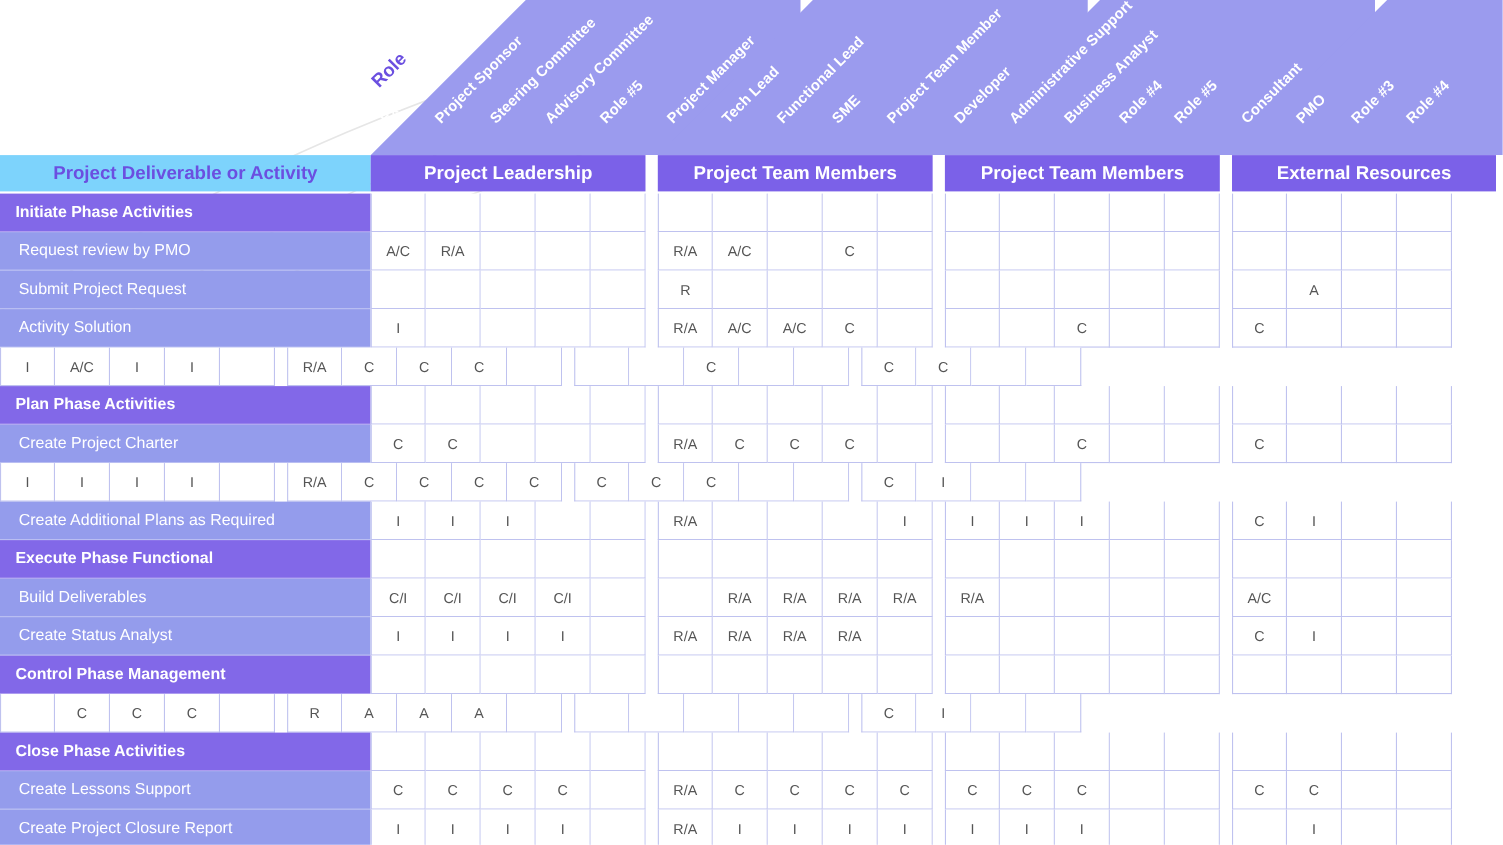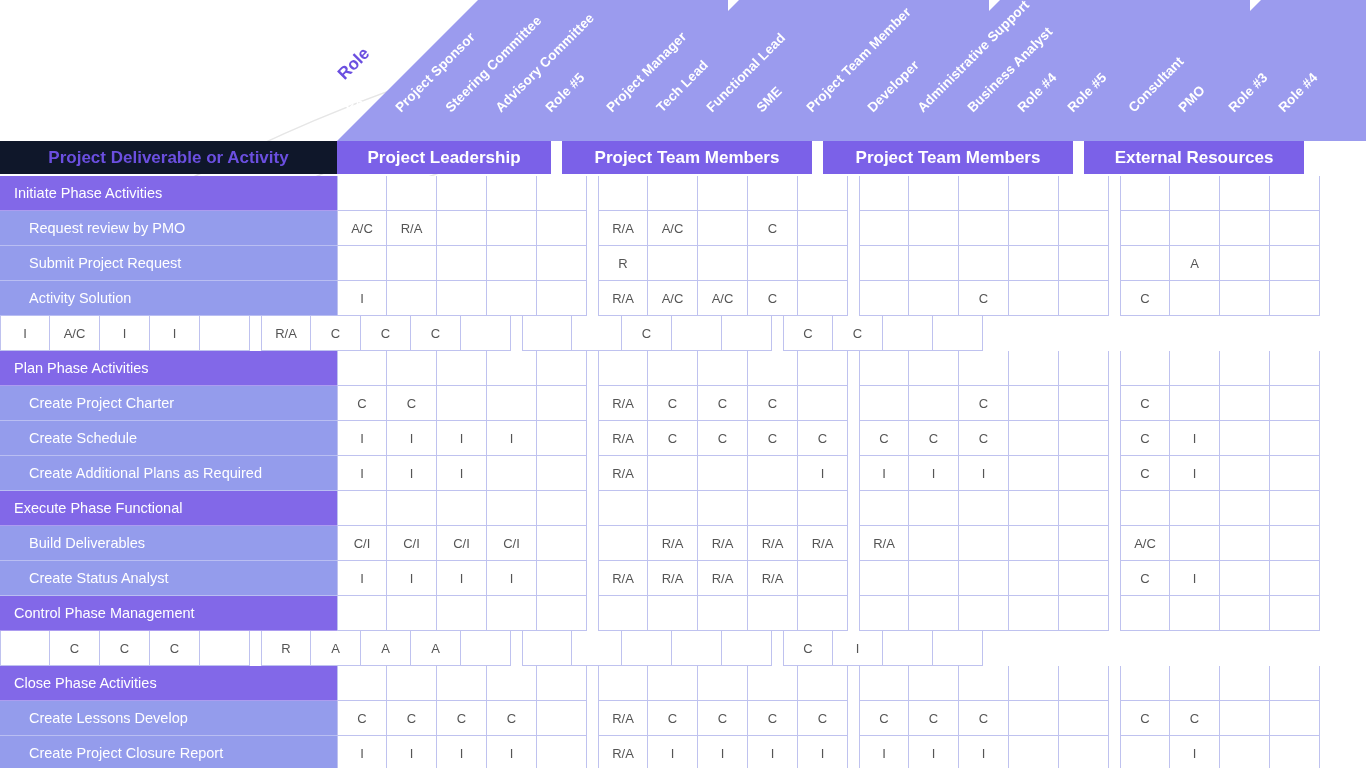--- a/index.html
+++ b/index.html
@@ -56,30 +56,30 @@
   .row { display: flex; height: 35px; }
 
   .lbl {
     width: 337px; flex: none;
     display: flex; align-items: center;
     color: #ffffff;
     font-size: 14.5px;
     border-bottom: 1px solid rgba(255,255,255,.35);
   }
   .lbl.head {
-    background: #0f172a;
+    background: #7dd3fc;
     color: #6b4fe0;
     font-size: 17px;
     font-weight: 700;
     justify-content: center;
     border-bottom: none;
     height: 33px;
   }
-  .lbl.phase { background: #8268e8; font-weight: 400; padding-left: 14px; }
-  .lbl.act   { background: #949cec; font-weight: 400; padding-left: 29px; }
+  .lbl.phase { background: #8268e8; font-weight: 700; padding-left: 14px; }
+  .lbl.act   { background: #949cec; font-weight: 400; padding-left: 17px; }
 
   .groups { display: flex; flex: 1; }
   .gap { width: 11px; flex: none; background: #ffffff; }
 
   .cell {
     width: 50px; flex: none;
     display: flex; align-items: center; justify-content: center;
     font-size: 13px;
     color: #555555;
     background: #ffffff;
@@ -141,33 +141,33 @@
       <div class="rot-label" style="left: 1136px; top: 100px;">Consultant</div>
       <div class="rot-label" style="left: 1186px; top: 100px;">PMO</div>
       <div class="rot-label" style="left: 1236px; top: 100px;">Role #3</div>
       <div class="rot-label" style="left: 1286px; top: 100px;">Role #4</div>
     </div>
 
   <div class="grid">
     <div class="row">
       <div class="lbl head">Project Deliverable or Activity</div>
       <div class="groups">
-          <div class="ghead" style="width: 214px;">
+          <div class="ghead" style="width: 250px;">
             <span>Project Leadership</span>
           </div>
           <div class="gap"></div>
           <div class="ghead" style="width: 250px;">
             <span>Project Team Members</span>
           </div>
           <div class="gap"></div>
           <div class="ghead" style="width: 250px;">
             <span>Project Team Members</span>
           </div>
           <div class="gap"></div>
-          <div class="ghead" style="width: 220px; align-items: center;">
+          <div class="ghead" style="width: 240px; align-items: center;">
             <span>External Resources</span>
           </div>
         </div>
     </div>
     <div id="body-rows">
         <div class="row">
           <div class="lbl phase">Initiate Phase Activities</div>
           <div class="groups">
             <div class="cell first">
               <span class="bar-letter"></span>
@@ -614,21 +614,20 @@
             </div>
             <div class="cell">
               <span class="bar-letter"></span>
             </div>
             <div class="cell">
               <span class="bar-letter"></span>
             </div>
           </div>
         </div>
         <div class="row">
-          <div class="lbl act">Create Schedule</div>
           <div class="groups">
             <div class="cell first">
               <span class="bar-letter">I</span>
             </div>
             <div class="cell">
               <span class="bar-letter">I</span>
             </div>
             <div class="cell">
               <span class="bar-letter">I</span>
             </div>
@@ -1133,21 +1132,21 @@
             </div>
             <div class="cell">
               <span class="bar-letter"></span>
             </div>
             <div class="cell">
               <span class="bar-letter"></span>
             </div>
           </div>
         </div>
         <div class="row">
-          <div class="lbl act">Create Lessons Develop</div>
+          <div class="lbl act">Create Lessons Support</div>
           <div class="groups">
             <div class="cell first">
               <span class="bar-letter">C</span>
             </div>
             <div class="cell">
               <span class="bar-letter">C</span>
             </div>
             <div class="cell">
               <span class="bar-letter">C</span>
             </div>

